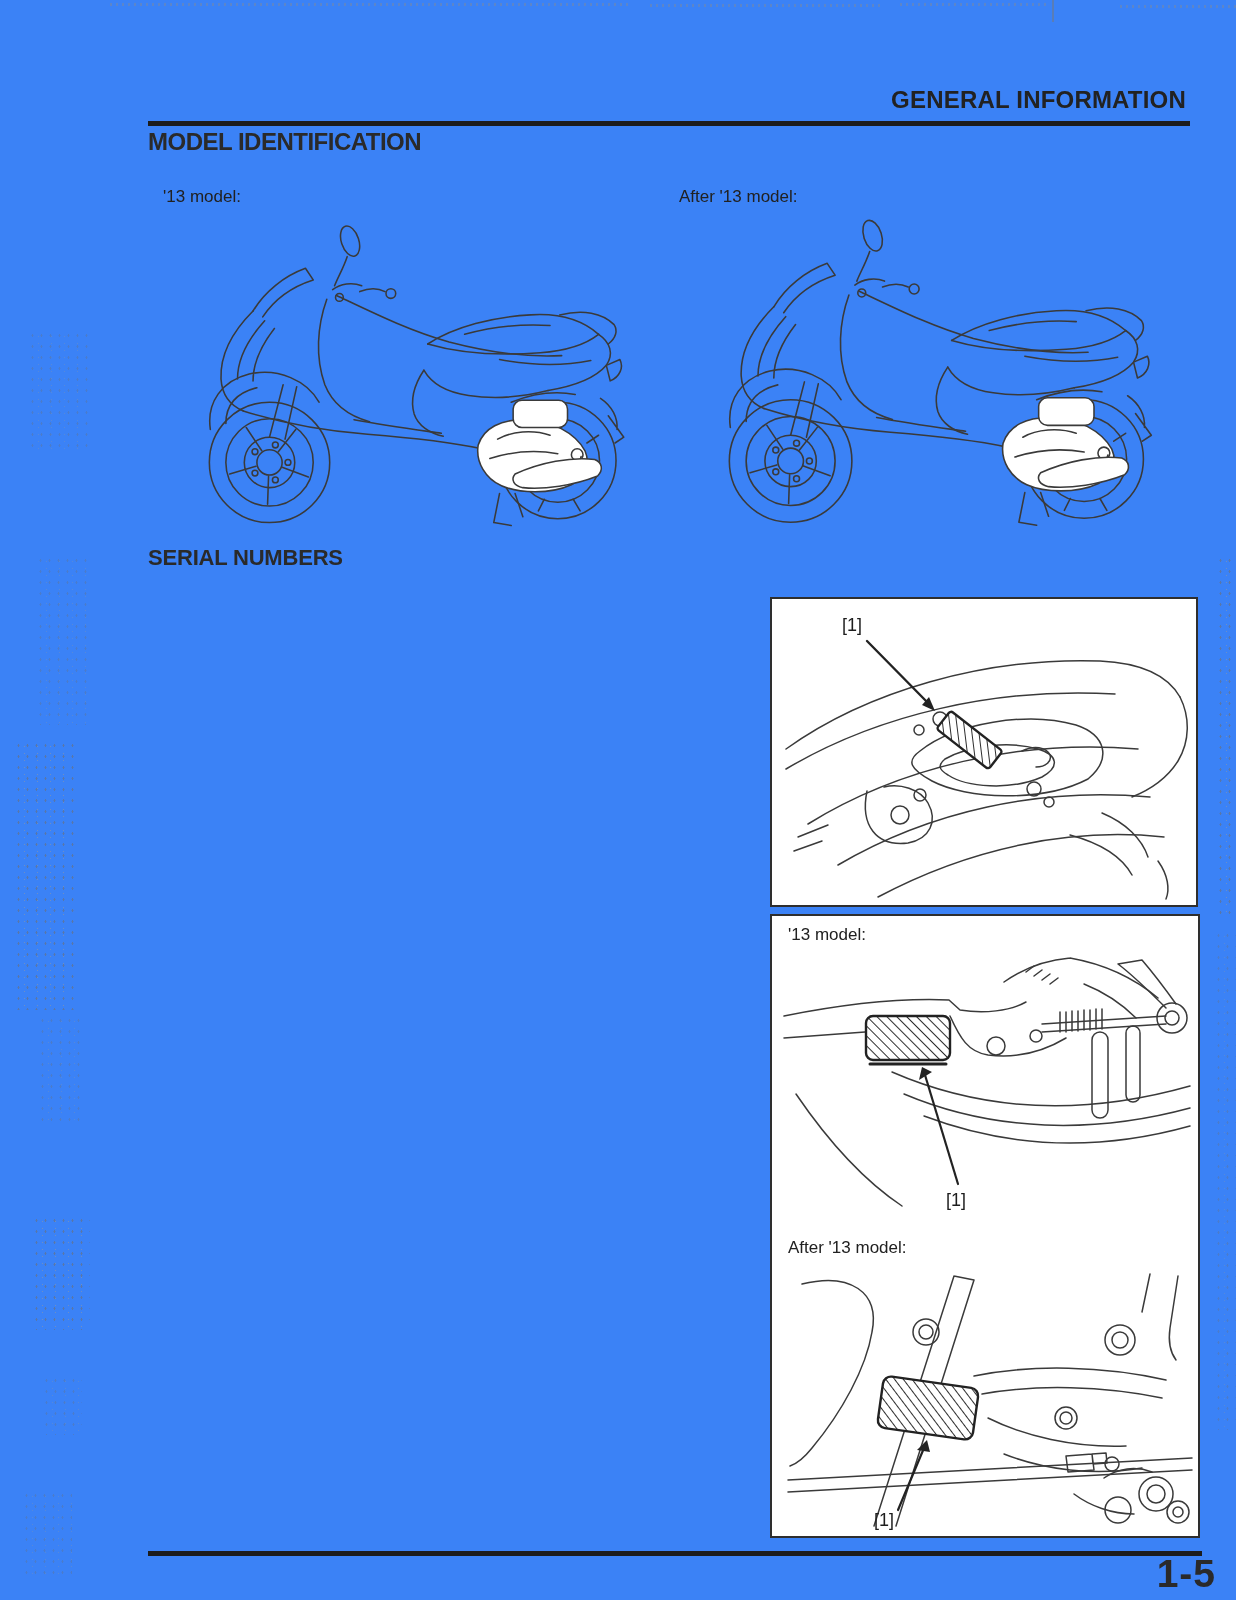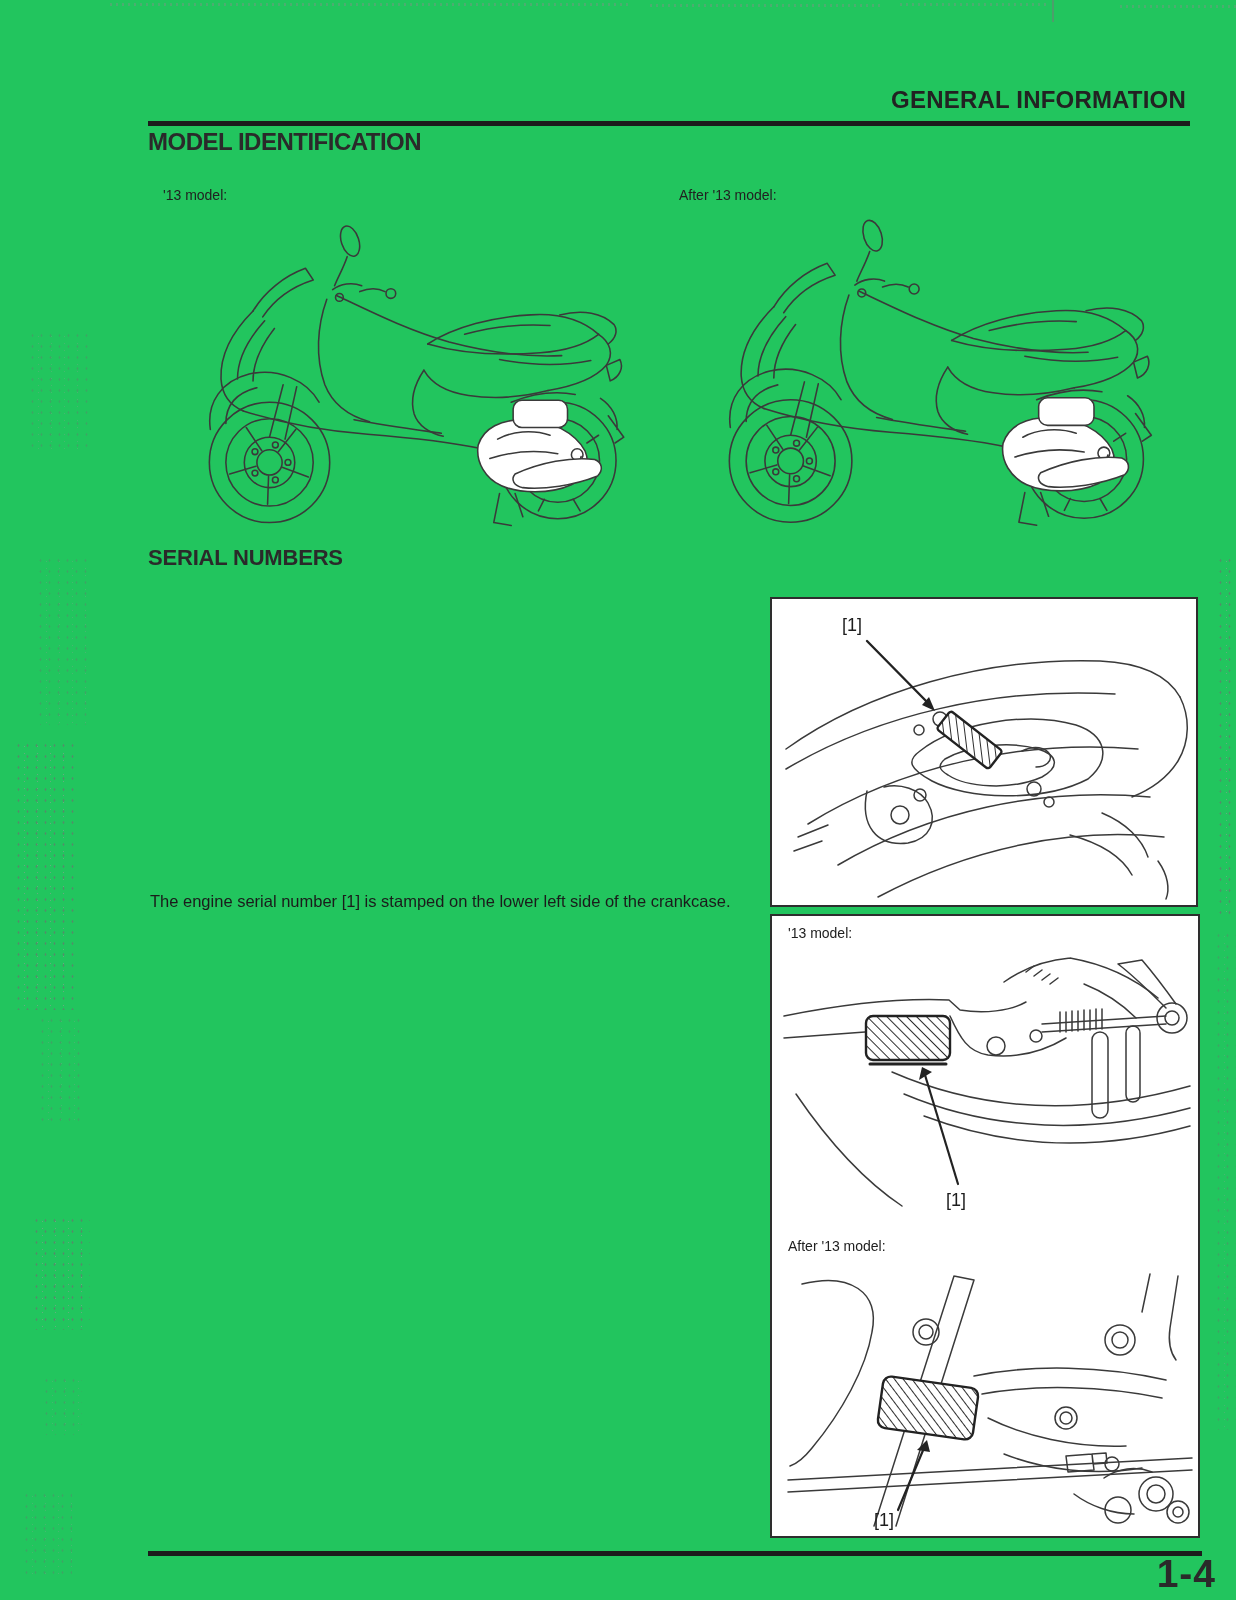--- a/index.html
+++ b/index.html
@@ -1,29 +1,29 @@
 <!DOCTYPE html>
 <html><head>
 <meta charset="utf-8">
 <style>
   html,body { margin:0; padding:0; background:#e8e8e8; }
   #page {
-    position:relative; width:1236px; height:1600px; background:#22c55e;
+    position:relative; width:1236px; height:1600px; background:#3b82f6;
     font-family:"Liberation Sans", sans-serif; color:#1d1d1d; overflow:hidden;
   }
   .abs { position:absolute; }
   .hdr {
     left:148px; top:86px; width:1038px; text-align:right;
     font-size:24px; font-weight:bold; letter-spacing:0.2px; color:#222;
   }
   .rule-top { left:148px; top:121px; width:1042px; height:5px; background:#1c1c1c; }
   .title {
     left:148px; top:128px; font-size:24px; font-weight:bold; letter-spacing:-0.5px; color:#2a2a2a;
   }
-  .figlabel { font-size:14px; color:#212121; }
+  .figlabel { font-size:17px; color:#212121; }
   .sect {
     left:148px; top:545px; font-size:22px; font-weight:bold; letter-spacing:-0.2px; color:#2a2a2a;
   }
   .para { font-size:16.5px; line-height:1.28; color:#1b1b1b; }
   .para.just { text-align:justify; }
   .figbox { border:2px solid #2e2e2e; background:#fff; }
   .rule-bot { left:148px; top:1551px; width:1054px; height:5px; background:#1c1c1c; }
   .pagenum {
     left:1090px; top:1552px; width:126px; text-align:right;
     font-size:39px; font-weight:bold; letter-spacing:1px; color:#2a2a2a;
@@ -145,21 +145,20 @@
   </svg>
 
   <svg class="abs" style="left:150px; top:212px;" width="505" height="330" viewBox="0 0 480 340">
     <use href="#scooter" xlink:href="#scooter"></use>
   </svg>
   <svg class="abs" style="left:672px; top:206px;" width="508" height="336" viewBox="0 0 480 340">
     <use href="#scooter" xlink:href="#scooter"></use>
   </svg>
 
   <div class="abs sect">SERIAL NUMBERS</div>
-  <div class="abs para just" style="left:150px; top:891px; width:602px;">The engine serial number [1] is stamped on the lower left side of the crankcase.</div>
 
   <div class="abs figbox" style="left:770px; top:597px; width:424px; height:306px;">
     <svg width="420" height="302" viewBox="0 0 420 302">
       <g fill="none" stroke="#3a3a3a" stroke-width="1.5" stroke-linecap="round" stroke-linejoin="round">
         <path d="M14,150 C95,92 213,58 328,62 C370,64 396,77 408,98"></path>
         <path d="M14,170 C105,116 223,88 343,95"></path>
         <path d="M36,225 C128,168 248,140 366,150"></path>
         <path d="M66,266 C158,212 268,188 378,198"></path>
         <path d="M106,298 C196,250 296,228 392,238"></path>
         <path d="M408,98 C418,118 418,142 406,162 C396,178 380,190 360,198"></path>
@@ -262,15 +261,15 @@
         </g>
 
         <path d="M124,242 L150,180" stroke="#222" stroke-width="2.2"></path>
         <polygon points="153,172 156,184 143,182" fill="#222" stroke="none"></polygon>
       </g>
       <text x="100" y="258" font-size="18">[1]</text>
     </svg>
   </div>
 
   <div class="abs rule-bot"></div>
-  <div class="abs pagenum">1-4</div>
+  <div class="abs pagenum">1-5</div>
 
 </div>
 
 </body></html>

